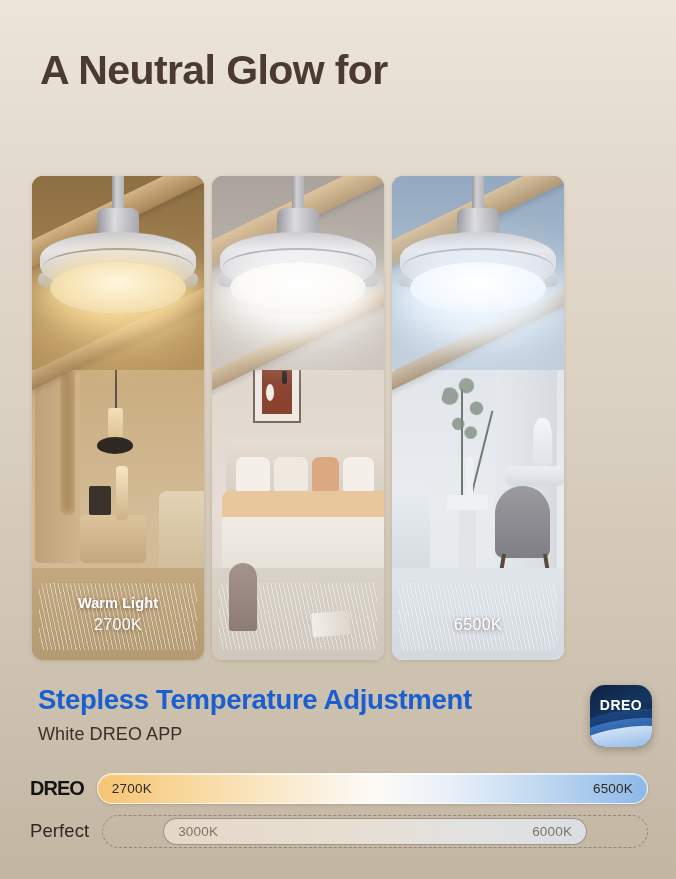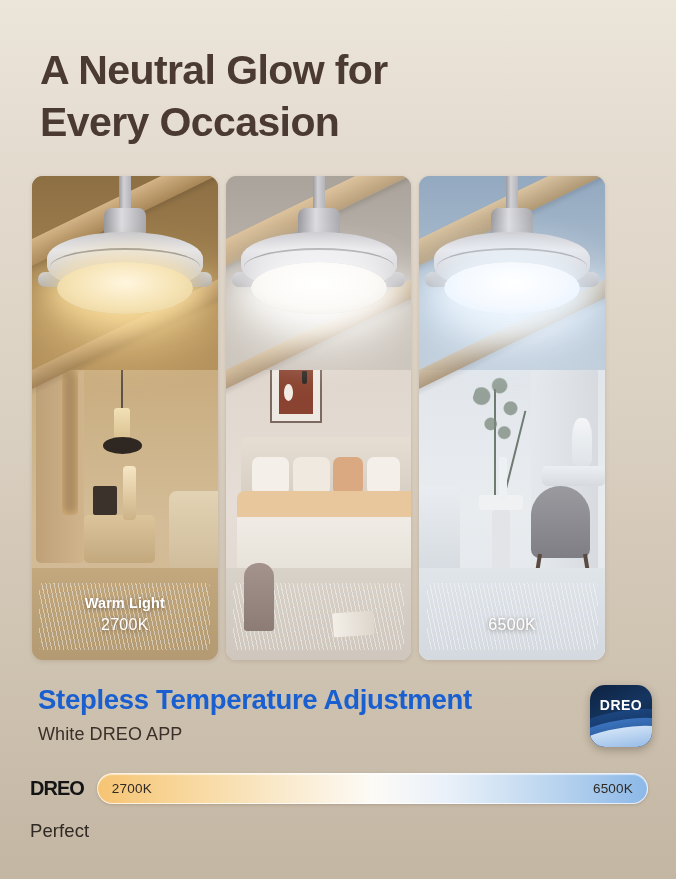--- a/index.html
+++ b/index.html
@@ -17,21 +17,21 @@
   .headline {
     position:absolute; left:40px; top:44px; width:580px;
     font-size:41px; line-height:1.27; font-weight:700;
     letter-spacing:-0.6px; color:#4a3a32;
   }
   .headline .l2 { display:block; }
 
   
   .panels {
     position:absolute; left:32px; top:176px;
-    width:573px; height:484px;
+    width:532px; height:484px;
     display:flex; gap:8px;
   }
   .panel {
     position:relative; flex:1 1 0; border-radius:11px; overflow:hidden;
     box-shadow:0 1px 4px rgba(90,70,55,.18);
   }
   .scene { position:absolute; inset:0; }
 
   
   .ceiling { position:absolute; left:0; right:0; top:0; height:40%; }
@@ -208,21 +208,20 @@
     display:flex; align-items:center; justify-content:space-between;
     padding:0 14px;
   }
   .track-inner .k { font-size:13.5px; color:#7d7468; letter-spacing:.2px; }
 </style>
 </head>
 <body>
 
 <h1 class="headline">
   <span class="l1">A Neutral Glow for</span>
-  <span class="l2">Every Occasion</span>
 </h1>
 
 <div class="panels">
 
   <div class="panel">
     <div class="scene" style="background:linear-gradient(180deg,#9a7c4e 0%,#b9965f 16%,#c7a772 34%,#cdb289 58%,#c6ae8c 100%);">
       <div class="wall" style="background:linear-gradient(180deg,#c6a878,#d3bc97 60%,#cdb68f);"></div>
       <div class="cabinet" style="left:2%;top:36%;width:26%;bottom:20%;background:linear-gradient(90deg,#bfa178,#d0b48c);"></div>
       <div class="cabinet" style="left:16%;top:40%;width:9%;height:30%;background:#a98a60;box-shadow:inset 0 0 10px rgba(255,214,150,.6);"></div>
       <div class="pendantcord" style="left:48%;top:33%;height:16%;"></div>
@@ -342,13 +341,19 @@
   <div class="track-dreo">
     <span class="k">2700K</span>
     <span class="k">6500K</span>
   </div>
 </div>
 
 <div class="slider-row row-others">
   <div class="row-label">
     <span class="others-word">Perfect</span>
   </div>
+  <div class="track-outer">
+    <div class="track-inner">
+      <span class="k">3000K</span>
+      <span class="k">6000K</span>
+    </div>
+  </div>
 </div>
 
 </body></html>

